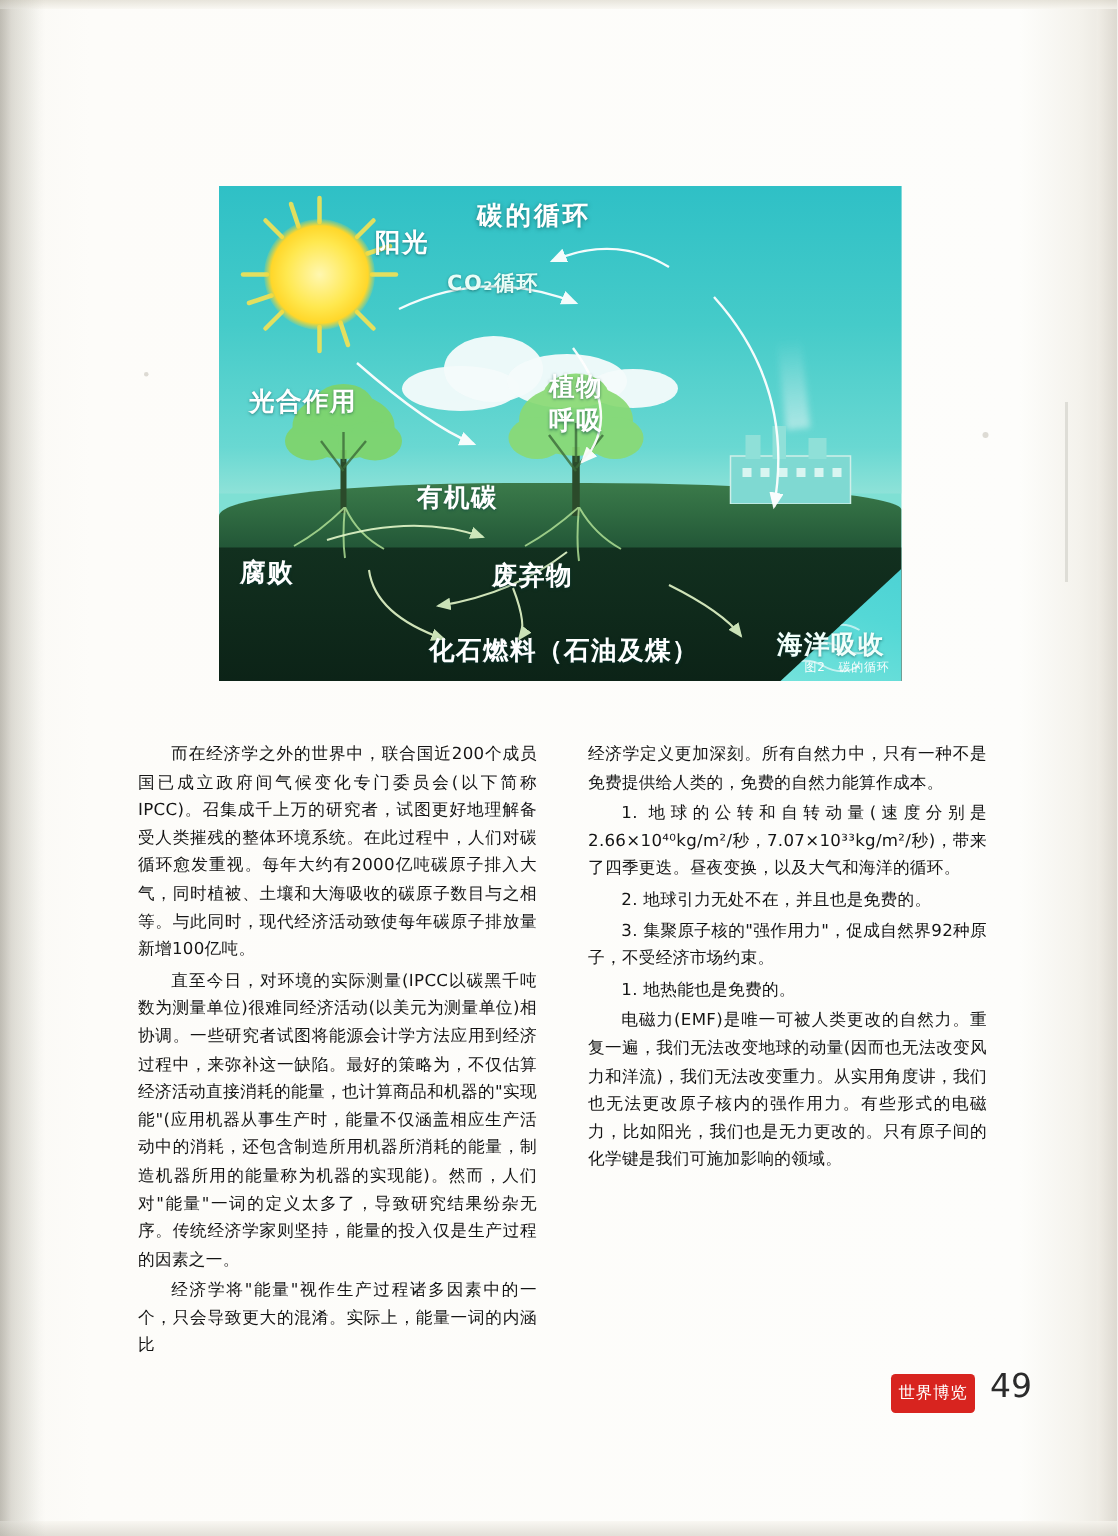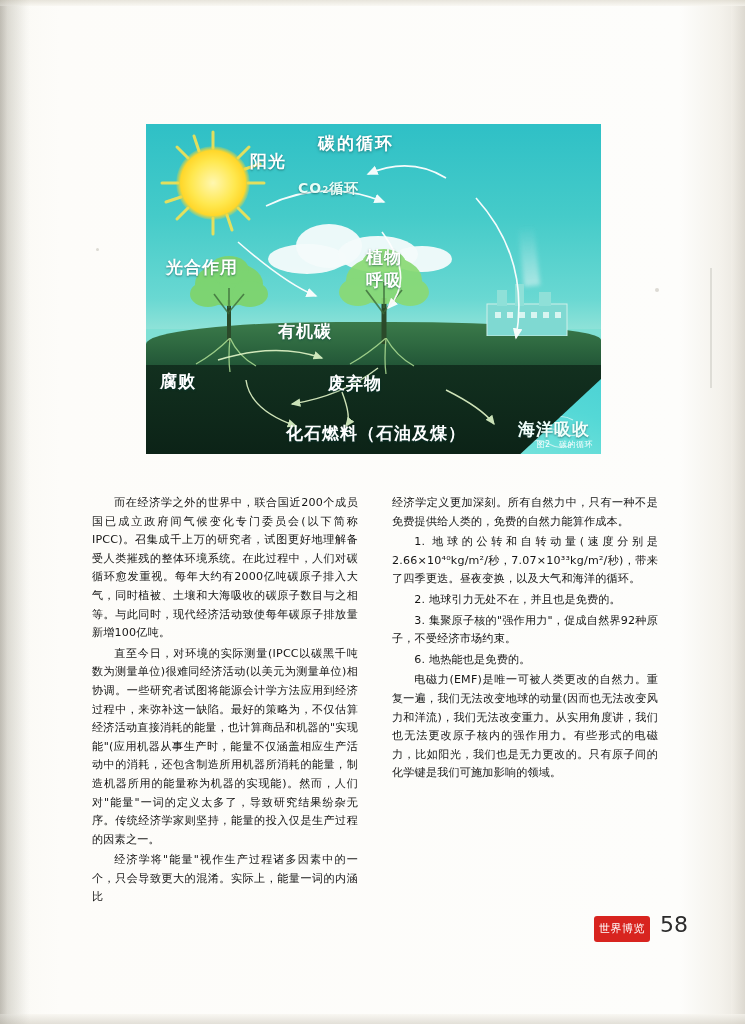--- a/index.html
+++ b/index.html
@@ -357,19 +357,19 @@
     <p>而在经济学之外的世界中，联合国近200个成员国已成立政府间气候变化专门委员会(以下简称IPCC)。召集成千上万的研究者，试图更好地理解备受人类摧残的整体环境系统。在此过程中，人们对碳循环愈发重视。每年大约有2000亿吨碳原子排入大气，同时植被、土壤和大海吸收的碳原子数目与之相等。与此同时，现代经济活动致使每年碳原子排放量新增100亿吨。</p>
     <p>直至今日，对环境的实际测量(IPCC以碳黑千吨数为测量单位)很难同经济活动(以美元为测量单位)相协调。一些研究者试图将能源会计学方法应用到经济过程中，来弥补这一缺陷。最好的策略为，不仅估算经济活动直接消耗的能量，也计算商品和机器的"实现能"(应用机器从事生产时，能量不仅涵盖相应生产活动中的消耗，还包含制造所用机器所消耗的能量，制造机器所用的能量称为机器的实现能)。然而，人们对"能量"一词的定义太多了，导致研究结果纷杂无序。传统经济学家则坚持，能量的投入仅是生产过程的因素之一。</p>
     <p>经济学将"能量"视作生产过程诸多因素中的一个，只会导致更大的混淆。实际上，能量一词的内涵比</p>
   </div>
 
   <div class="col right">
     <p class="noindent">经济学定义更加深刻。所有自然力中，只有一种不是免费提供给人类的，免费的自然力能算作成本。</p>
     <p>1. 地球的公转和自转动量(速度分别是2.66×10⁴⁰kg/m²/秒，7.07×10³³kg/m²/秒)，带来了四季更迭。昼夜变换，以及大气和海洋的循环。</p>
     <p>2. 地球引力无处不在，并且也是免费的。</p>
     <p>3. 集聚原子核的"强作用力"，促成自然界92种原子，不受经济市场约束。</p>
-    <p>6. 地热能也是免费的。</p>
+    <p>1. 地热能也是免费的。</p>
     <p>电磁力(EMF)是唯一可被人类更改的自然力。重复一遍，我们无法改变地球的动量(因而也无法改变风力和洋流)，我们无法改变重力。从实用角度讲，我们也无法更改原子核内的强作用力。有些形式的电磁力，比如阳光，我们也是无力更改的。只有原子间的化学键是我们可施加影响的领域。</p>
   </div>
 
   <div class="footer-logo">世界博览</div>
-  <div class="page-number">58</div>
+  <div class="page-number">49</div>
 </div>
 
 </body></html>

